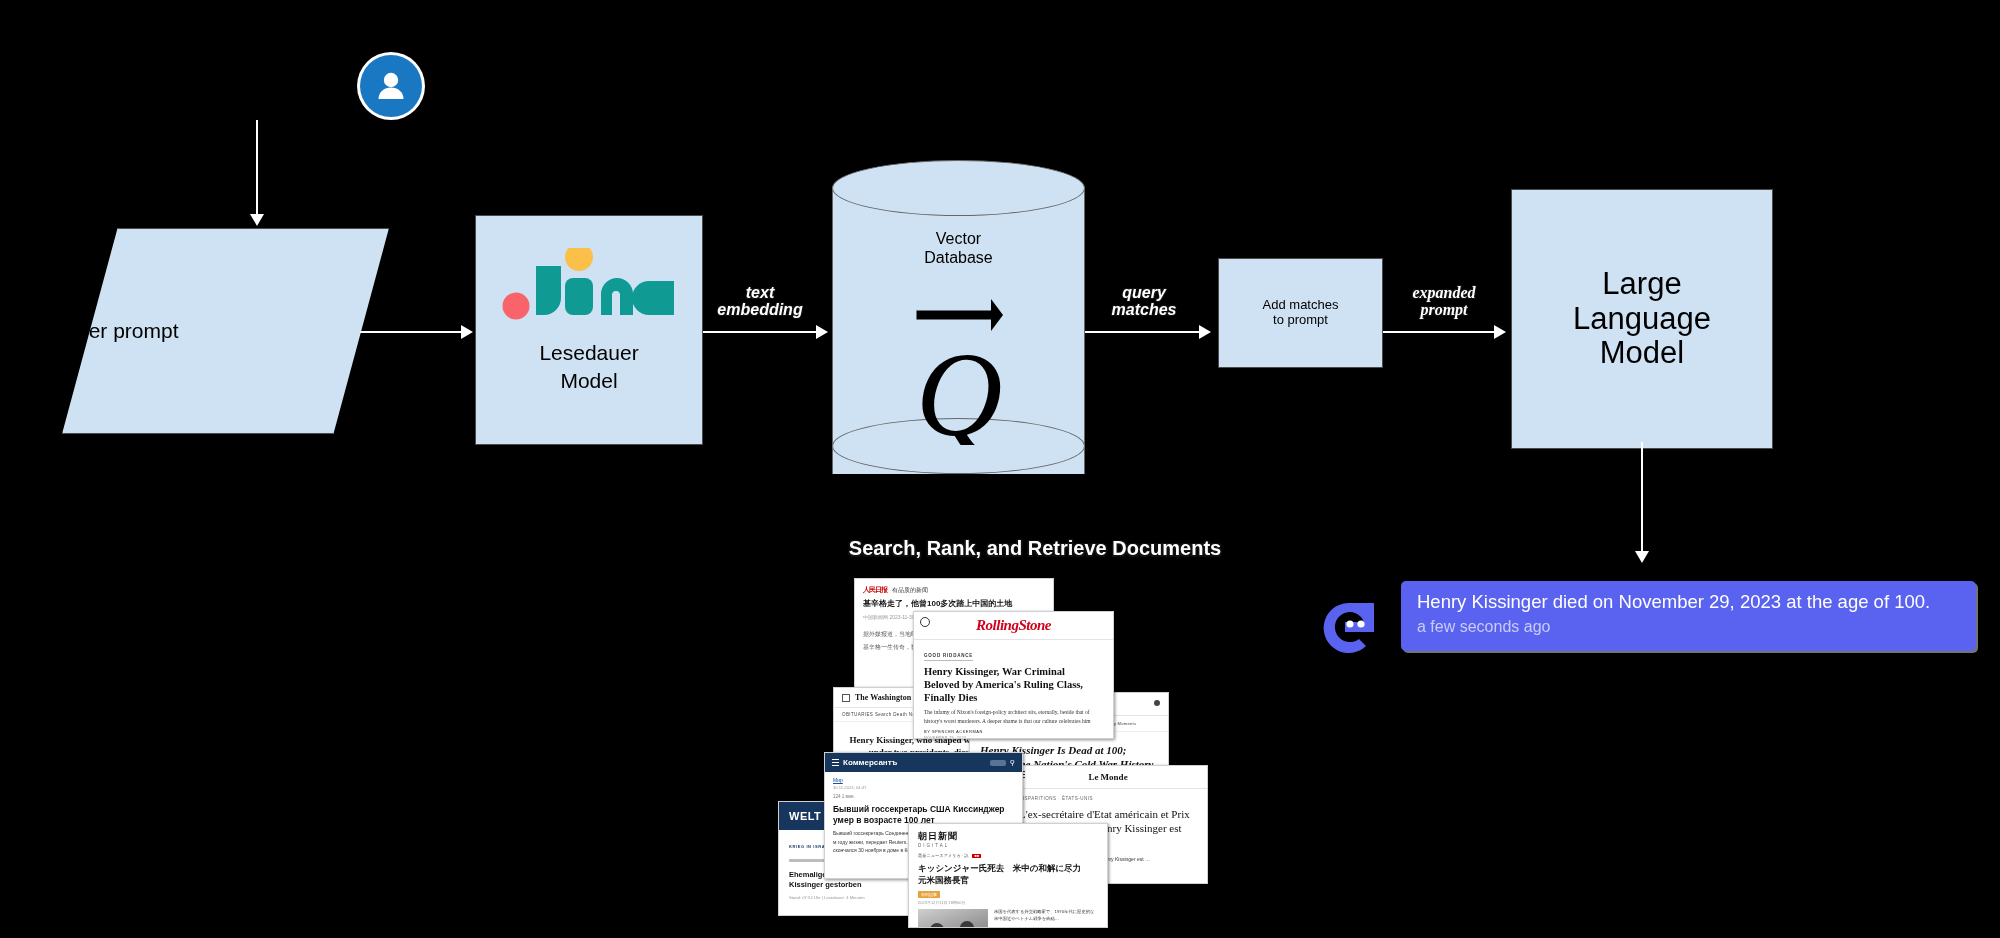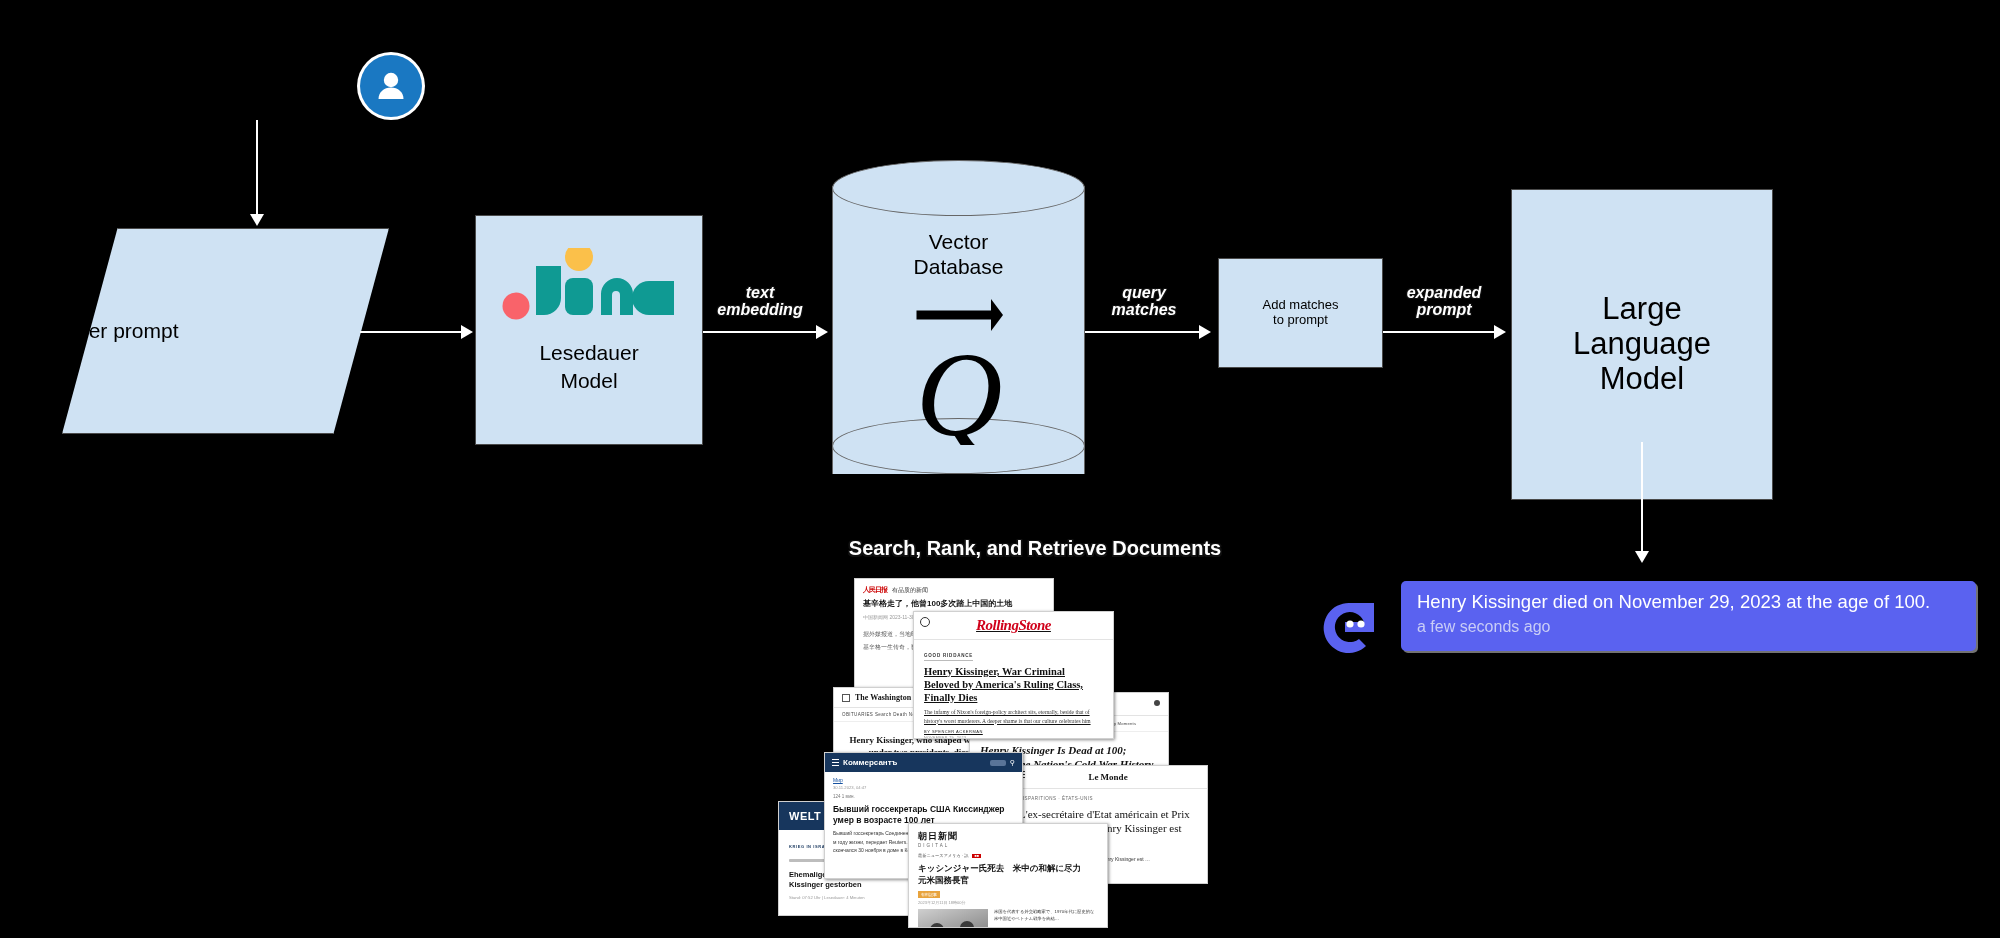--- a/index.html
+++ b/index.html
@@ -58,31 +58,31 @@
   #vector-db .bottom{
     position:absolute;left:0;top:258px;width:100%;height:56px;
     background:#cfe2f3;border:1px solid #666;border-radius:50%;box-sizing:border-box;
   }
   #vector-db .top{
     position:absolute;left:0;top:0;width:100%;height:56px;
     background:#cfe2f3;border:1px solid #666;border-radius:50%;box-sizing:border-box;
   }
   #vector-db .label{
     position:absolute;left:0;top:70px;width:100%;text-align:center;
-    font-size:21px;color:#000;line-height:1.18;z-index:4;
+    font-size:16px;color:#000;line-height:1.18;z-index:4;
   }
   #vector-db .qsym{
     position:absolute;left:0;top:135px;width:100%;text-align:center;z-index:4;
   }
 
   
   #add-matches{left:1218px;top:258px;width:165px;height:110px;font-size:13px;}
 
   
-  #llm-box{left:1511px;top:189px;width:262px;height:311px;font-size:31px;}
+  #llm-box{left:1511px;top:189px;width:262px;height:260px;font-size:31px;}
 
   
   #answer-bubble{
     position:absolute;left:1401px;top:581px;width:575px;height:70px;
     background:#5a62f0;border-radius:5px;box-sizing:border-box;
     padding:10px 14px 0 16px;color:#fff;
     box-shadow:2px 2px 0 rgba(255,255,255,.45);
   }
   #answer-bubble .txt{font-size:18.5px;line-height:1.2;white-space:nowrap;}
   #answer-bubble .ts{font-size:16px;color:#c9cdf6;margin-top:5px;}
@@ -189,21 +189,21 @@
 
   <div class="node" id="add-matches">
     <div>
       <div>Add matches</div>
       <div>to prompt</div>
     </div>
   </div>
 
   <div class="ln hl" style="left:1383px;top:331px;width:112px;"></div>
   <div class="ah ah-r" style="left:1494px;top:325px;"></div>
-  <div class="elabel" style="left:1383px;top:284px;width:122px;">expanded
+  <div class="elabel" style="left:1383px;top:284px;width:122px;font-family:Liberation Serif, serif;">expanded
 prompt</div>
 
   <div class="node" id="llm-box">
     <div>
       <div>Large</div>
       <div>Language</div>
       <div>Model</div>
     </div>
   </div>
 
@@ -228,21 +228,21 @@
     <div class="hd" style="border:0;padding:6px 8px 2px;">
       <span style="color:#c00;font-weight:700;font-size:7px;letter-spacing:-1px;">人民日报</span>
       <span style="color:#333;font-size:6px;">有品质的新闻</span>
     </div>
     <div style="padding:2px 8px 0;font-weight:700;font-size:8px;line-height:1.3;">基辛格走了，他曾100多次踏上中国的土地</div>
     <div style="padding:5px 8px 0;color:#9a9a9a;font-size:5px;">中国新闻网  2023-11-30</div>
     <div style="padding:8px 8px 0;color:#555;font-size:6px;line-height:2.1;white-space:pre-line;">据外媒报道，当地时间 … 享年100岁。
 基辛格一生传奇，影响重大，被美国政坛…</div>
   </div>
 
-  <div class="doc" style="left:913px;top:611px;width:201px;height:128px;z-index:3;font-size:5px;text-decoration:underline;">
+  <div class="doc" style="left:913px;top:611px;width:201px;height:128px;z-index:3;font-size:5px;">
     <div class="hd" style="justify-content:center;position:relative;padding:5px 6px;">
       <span style="position:absolute;left:6px;top:5px;width:8px;height:8px;border:1px solid #333;border-radius:50%;"></span>
       <span style="font-family:'Liberation Serif',serif;font-style:italic;font-weight:700;color:#d0021b;font-size:15px;letter-spacing:-.5px;">RollingStone</span>
     </div>
     <div style="padding:12px 10px 0;">
       <div style="font-size:4.5px;font-weight:700;letter-spacing:.8px;color:#333;border-bottom:1px solid #bbb;display:inline-block;padding-bottom:2px;">GOOD RIDDANCE</div>
       <div style="font-family:'Liberation Serif',serif;font-weight:700;font-size:10.5px;line-height:1.22;margin-top:5px;">Henry Kissinger, War Criminal Beloved by America's Ruling Class, Finally Dies</div>
       <div style="font-family:'Liberation Serif',serif;font-size:5.5px;line-height:1.5;margin-top:4px;color:#333;">The infamy of Nixon's foreign-policy architect sits, eternally, beside that of history's worst murderers. A deeper shame is that our culture celebrates him</div>
       <div style="font-size:4px;letter-spacing:.5px;margin-top:4px;color:#222;">BY SPENCER ACKERMAN</div>
       <div style="font-size:3.6px;letter-spacing:.4px;margin-top:2px;color:#888;">NOVEMBER 29, 2023</div>

